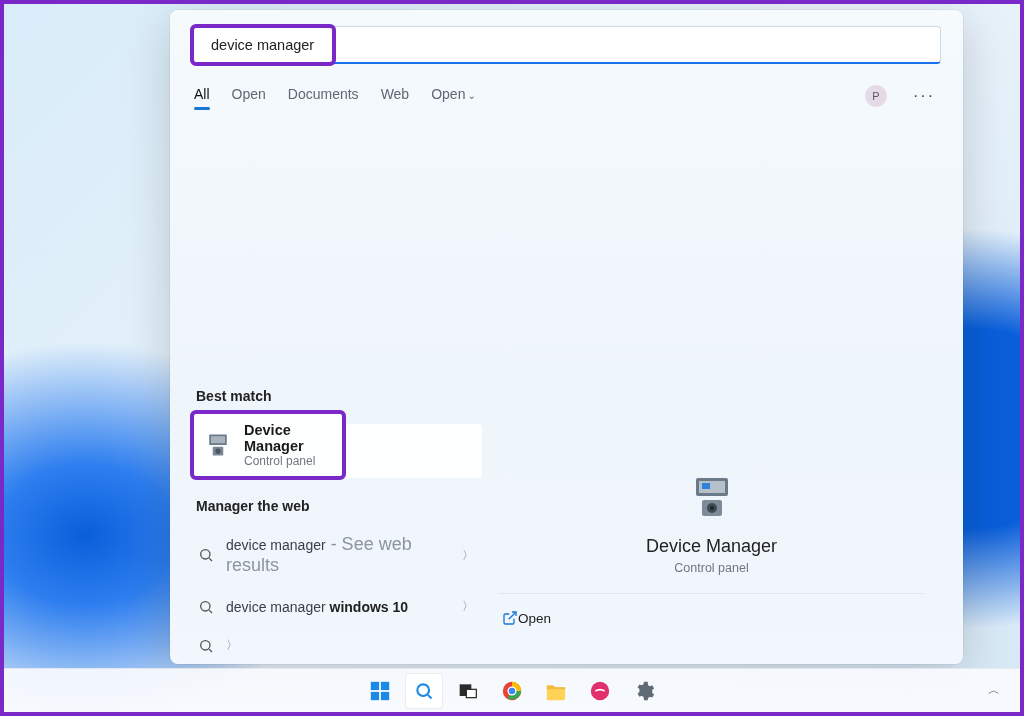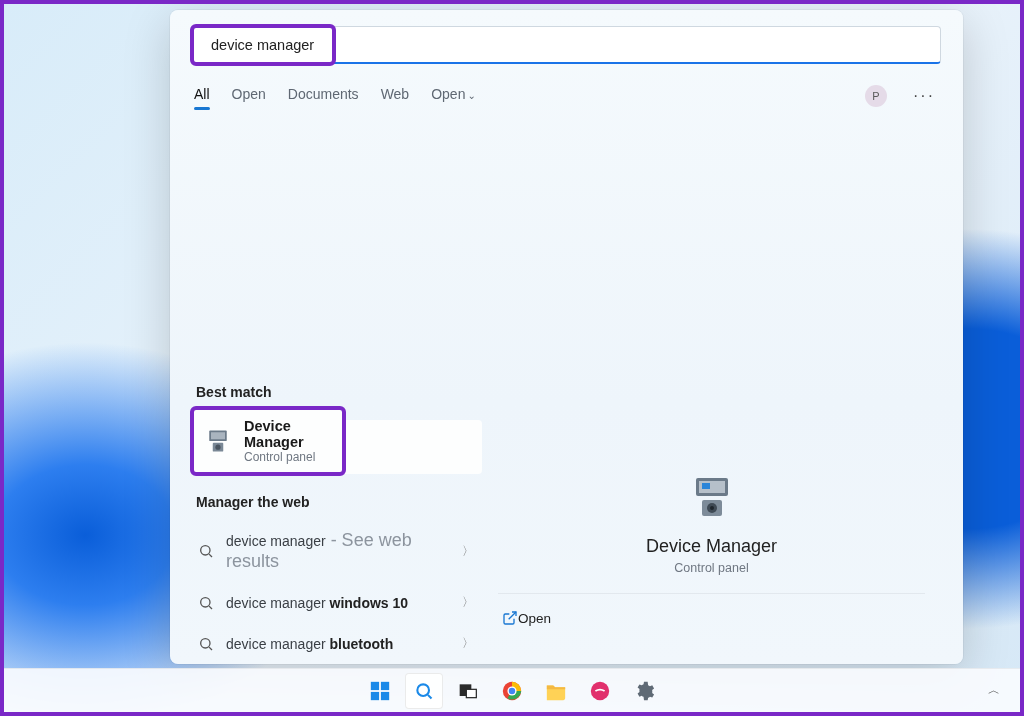--- a/index.html
+++ b/index.html
@@ -198,21 +198,20 @@
               <line x1="21" y1="21" x2="16.65" y2="16.65"></line>
             </svg>
           <span class="wtext"><span>device manager </span><b>windows 10</b><span class="whint"></span></span>
           <span class="wchev">〉</span>
         </div>
         <div class="web-item">
           <svg class="wicon" viewBox="0 0 24 24" fill="none" stroke="currentColor" stroke-width="2">
               <circle cx="11" cy="11" r="7"></circle>
               <line x1="21" y1="21" x2="16.65" y2="16.65"></line>
             </svg>
-          <span class="wtext"><span>device manager </span><b>bluetooth</b><span class="whint"></span></span>
           <span class="wchev">〉</span>
         </div>
       </div>
     </div>
 
     <div class="right-col">
       <div class="detail-head">
         <div class="detail-icon">
           <svg viewBox="0 0 48 48" width="48" height="48">
             <rect x="8" y="4" width="32" height="18" rx="2" fill="#6b7a89"></rect>

